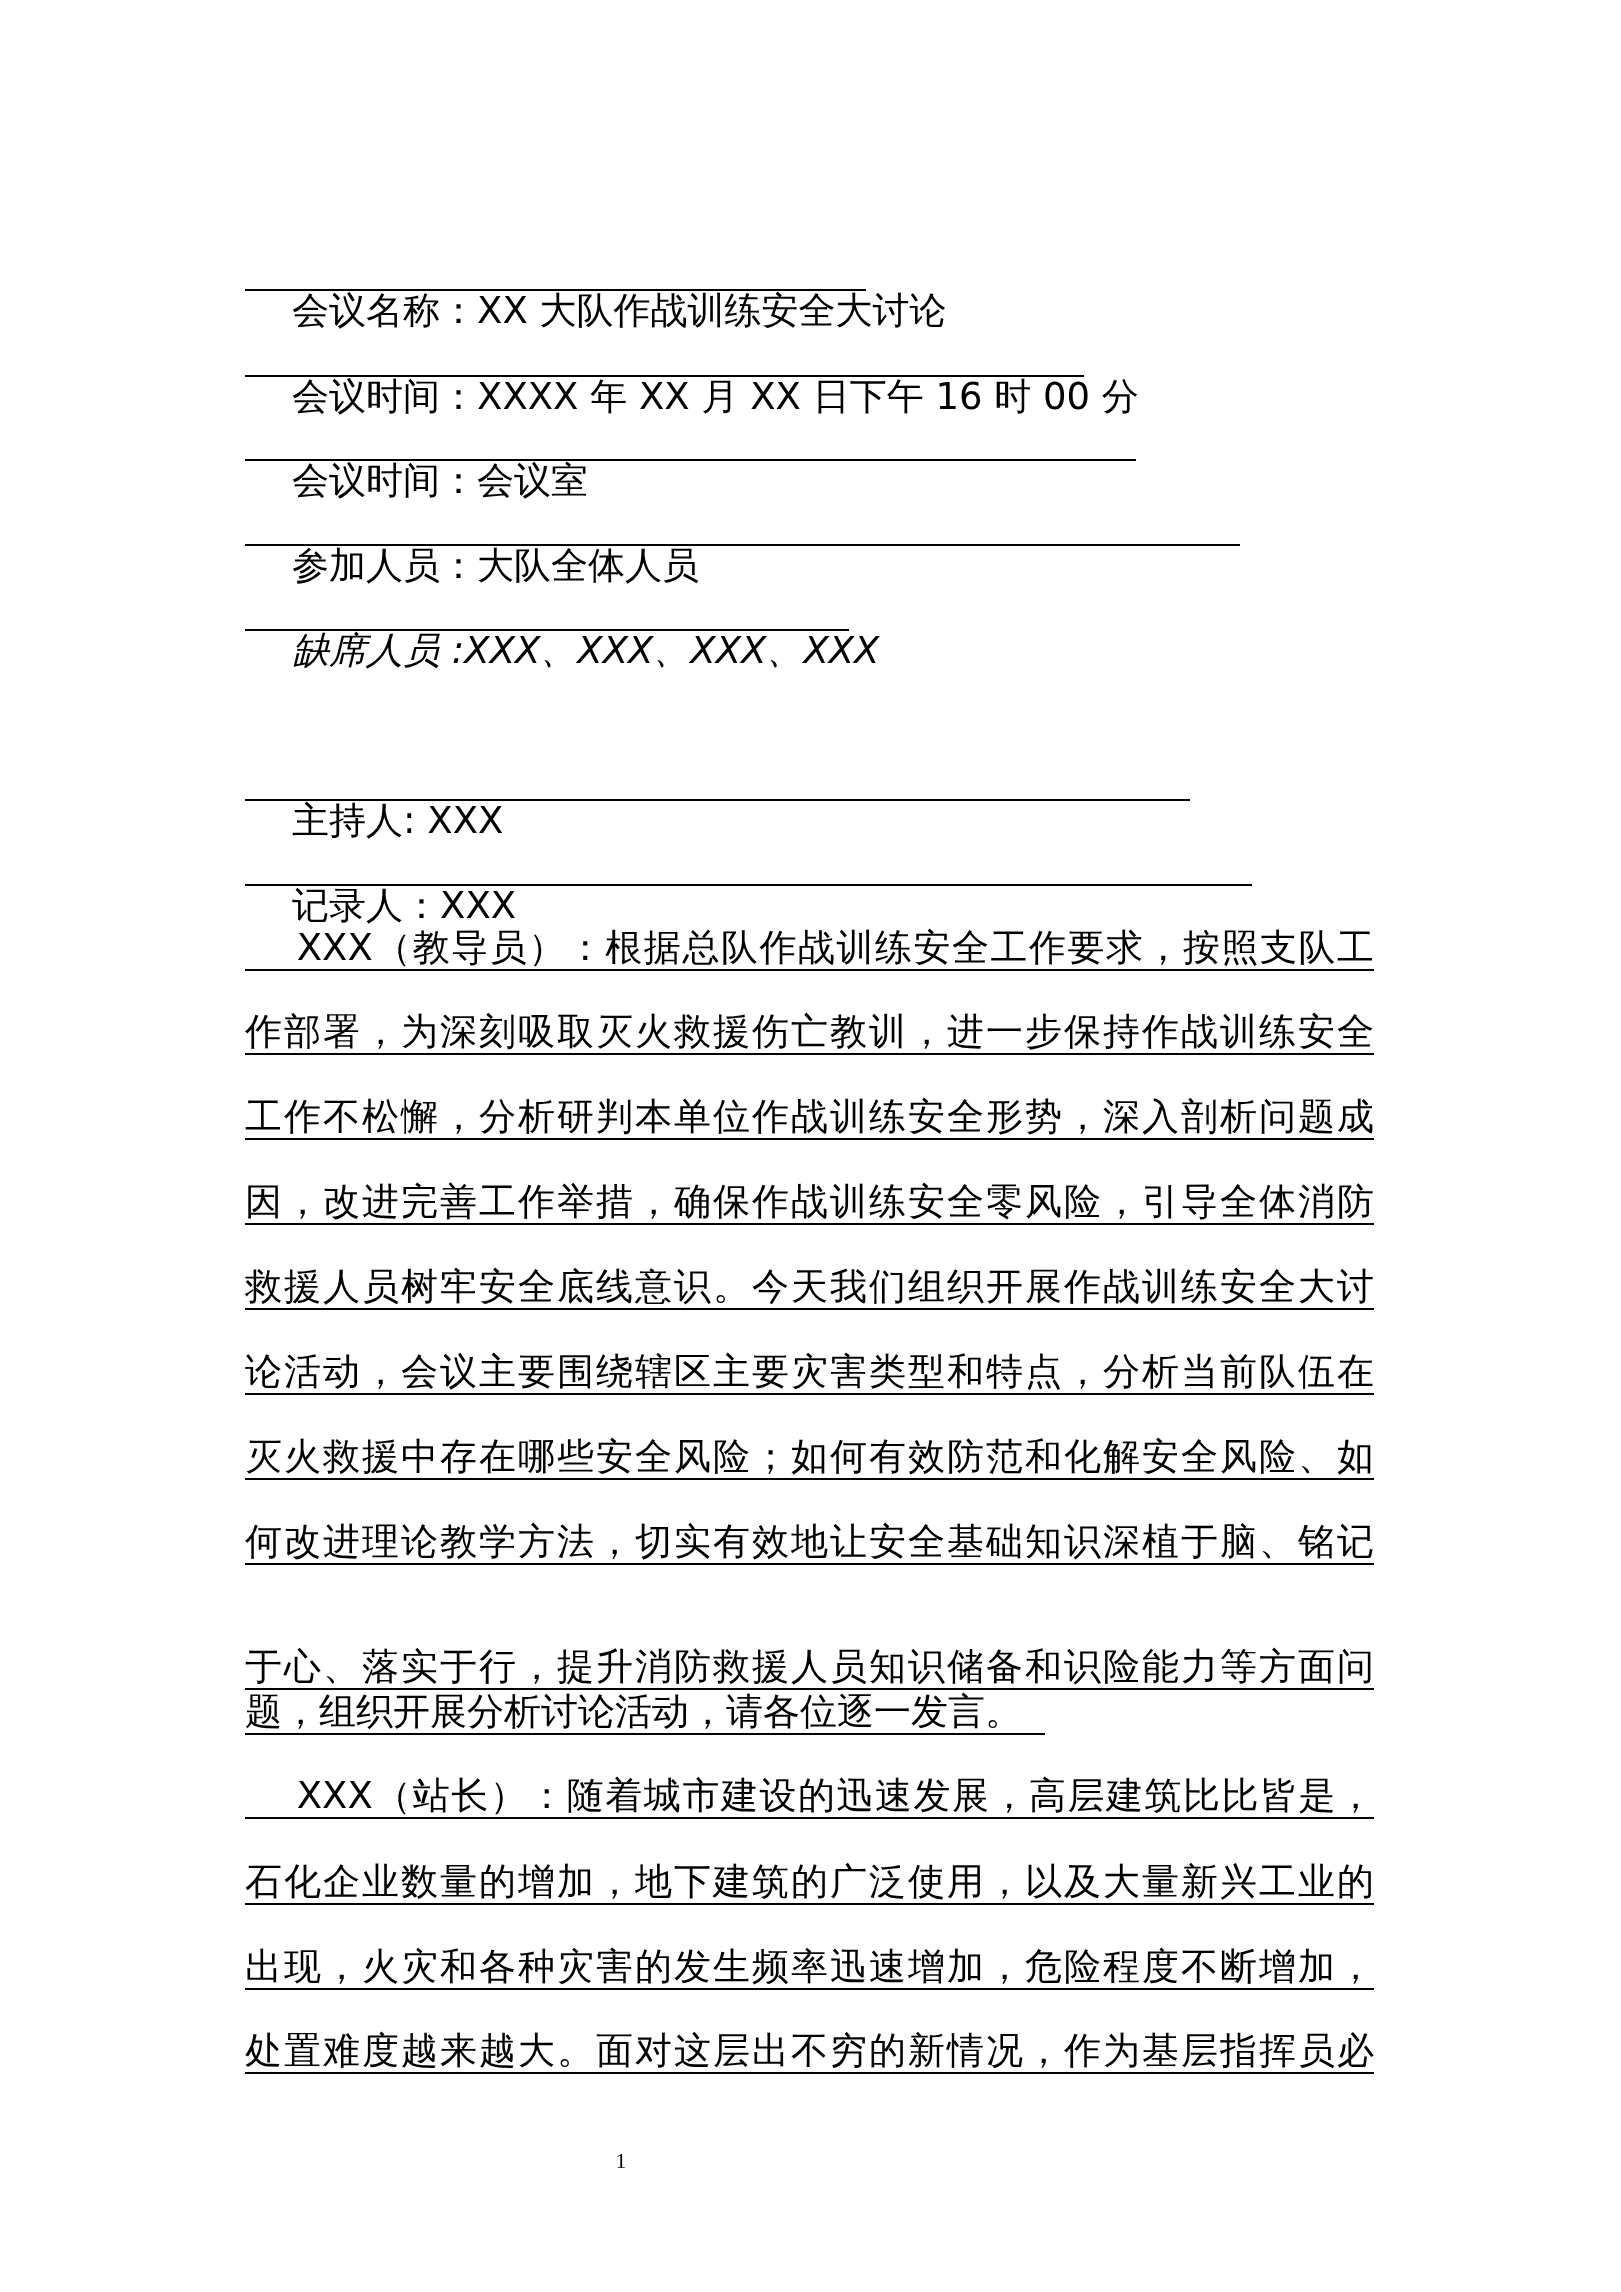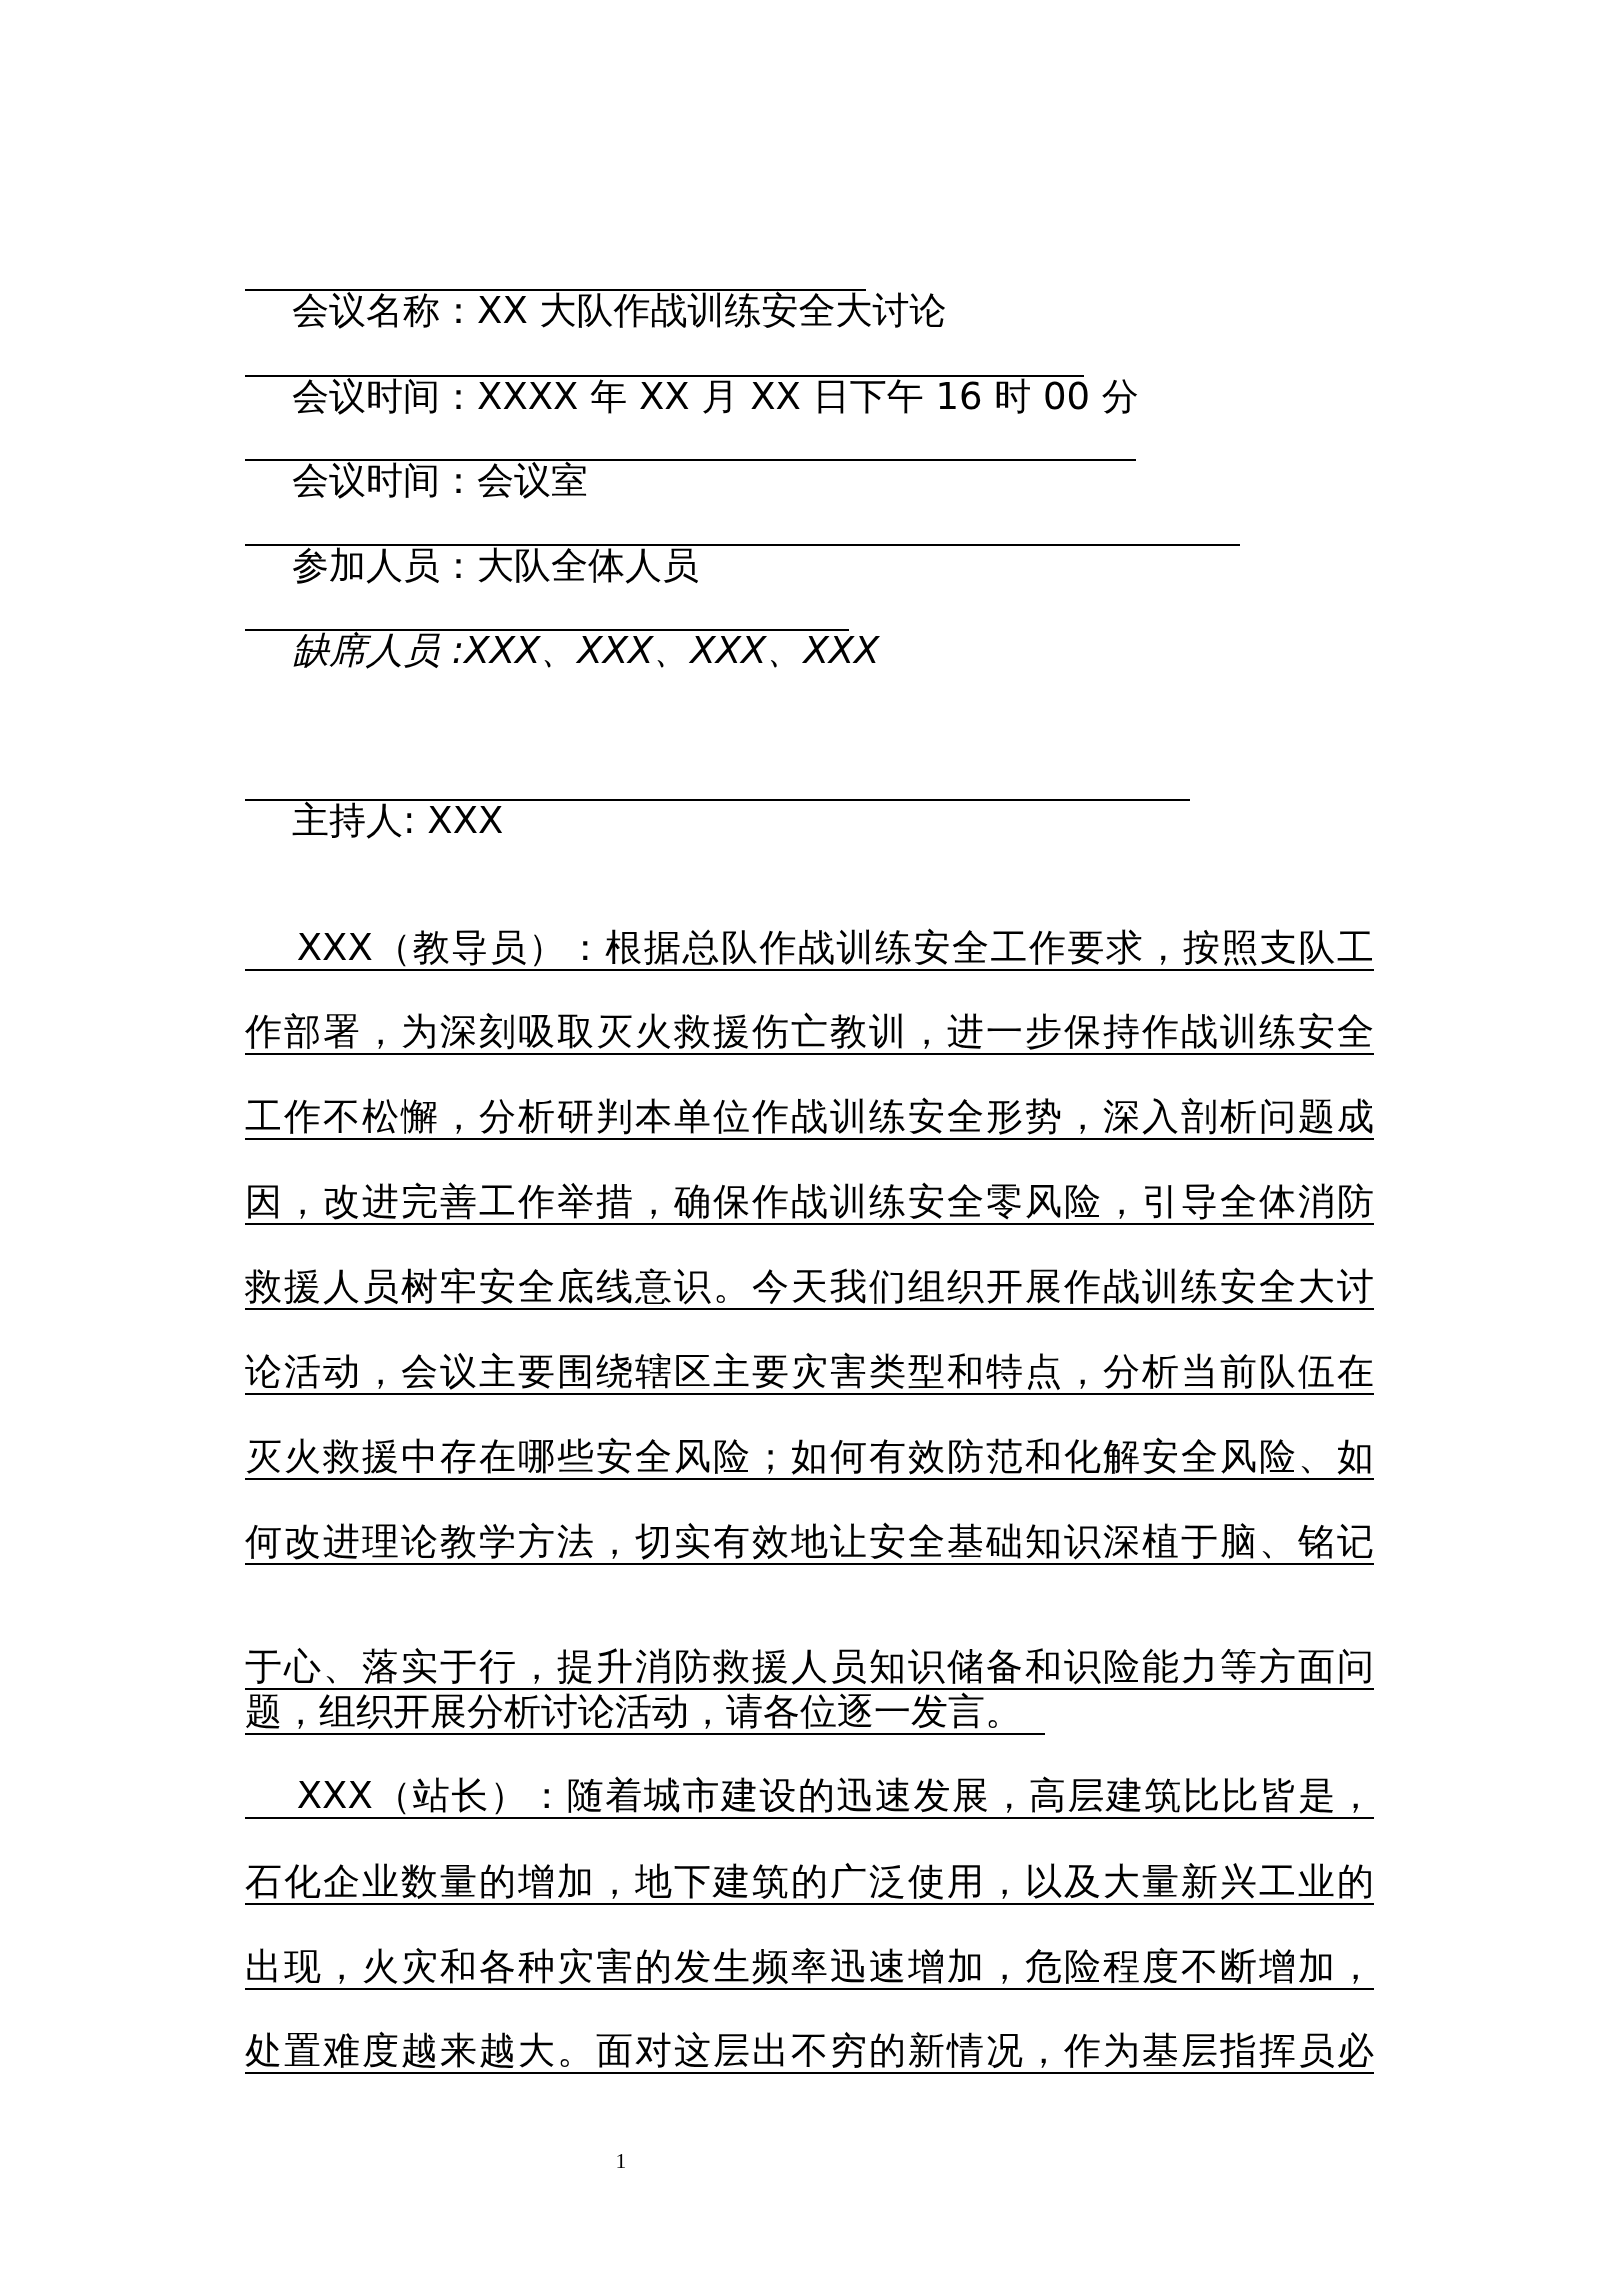--- a/index.html
+++ b/index.html
@@ -46,20 +46,23 @@
   </div>
   <div class="line" style="top:485px; width:995px;">
     <span>参加人员：</span><span>大队全体人员</span>
   </div>
   <div class="line" style="top:570px; width:604px;font-style:italic;">
     <span>缺席人员 :</span><span>XXX、XXX、XXX、XXX</span>
   </div>
   <div class="line" style="top:740px; width:945px;">
     <span>主持人: </span><span>XXX</span>
   </div>
+  <div class="line" style="top:825px; width:1007px;">
+    <span>记录人：</span><span>XXX</span>
+  </div>
 
   <div>
     <div class="line full" style="top:910px;">　 XXX（教导员）：根据总队作战训练安全工作要求，按照支队工</div>
     <div class="line full" style="top:994px;">作部署，为深刻吸取灭火救援伤亡教训，进一步保持作战训练安全</div>
     <div class="line full" style="top:1079px;">工作不松懈，分析研判本单位作战训练安全形势，深入剖析问题成</div>
     <div class="line full" style="top:1164px;">因，改进完善工作举措，确保作战训练安全零风险，引导全体消防</div>
     <div class="line full" style="top:1249px;">救援人员树牢安全底线意识。今天我们组织开展作战训练安全大讨</div>
     <div class="line full" style="top:1334px;">论活动，会议主要围绕辖区主要灾害类型和特点，分析当前队伍在</div>
     <div class="line full" style="top:1419px;">灭火救援中存在哪些安全风险；如何有效防范和化解安全风险、如</div>
     <div class="line full" style="top:1504px;">何改进理论教学方法，切实有效地让安全基础知识深植于脑、铭记</div>

